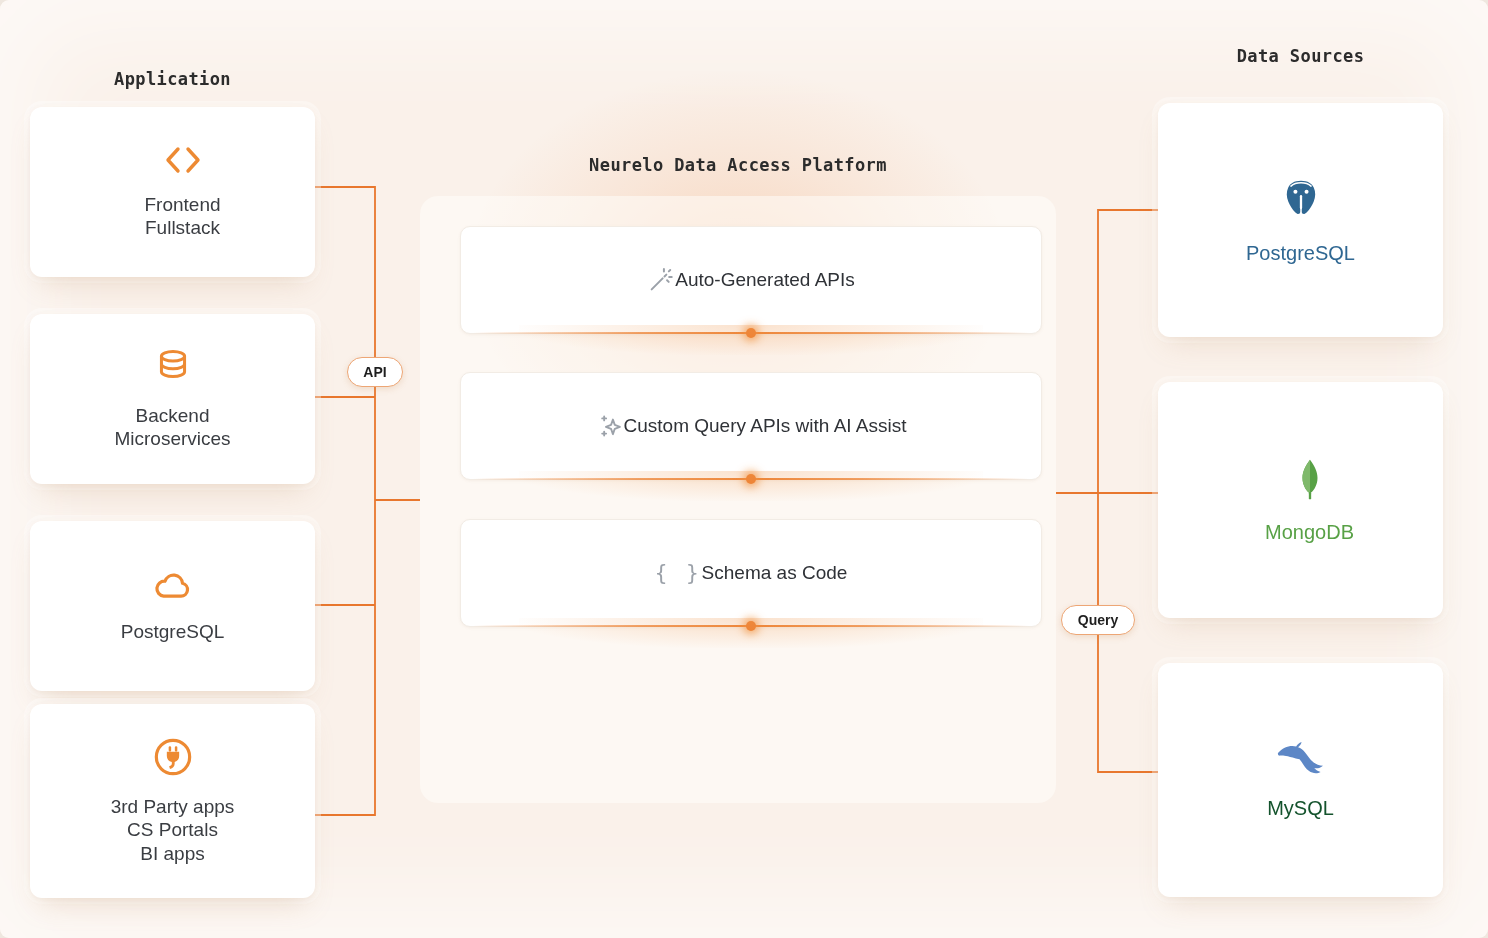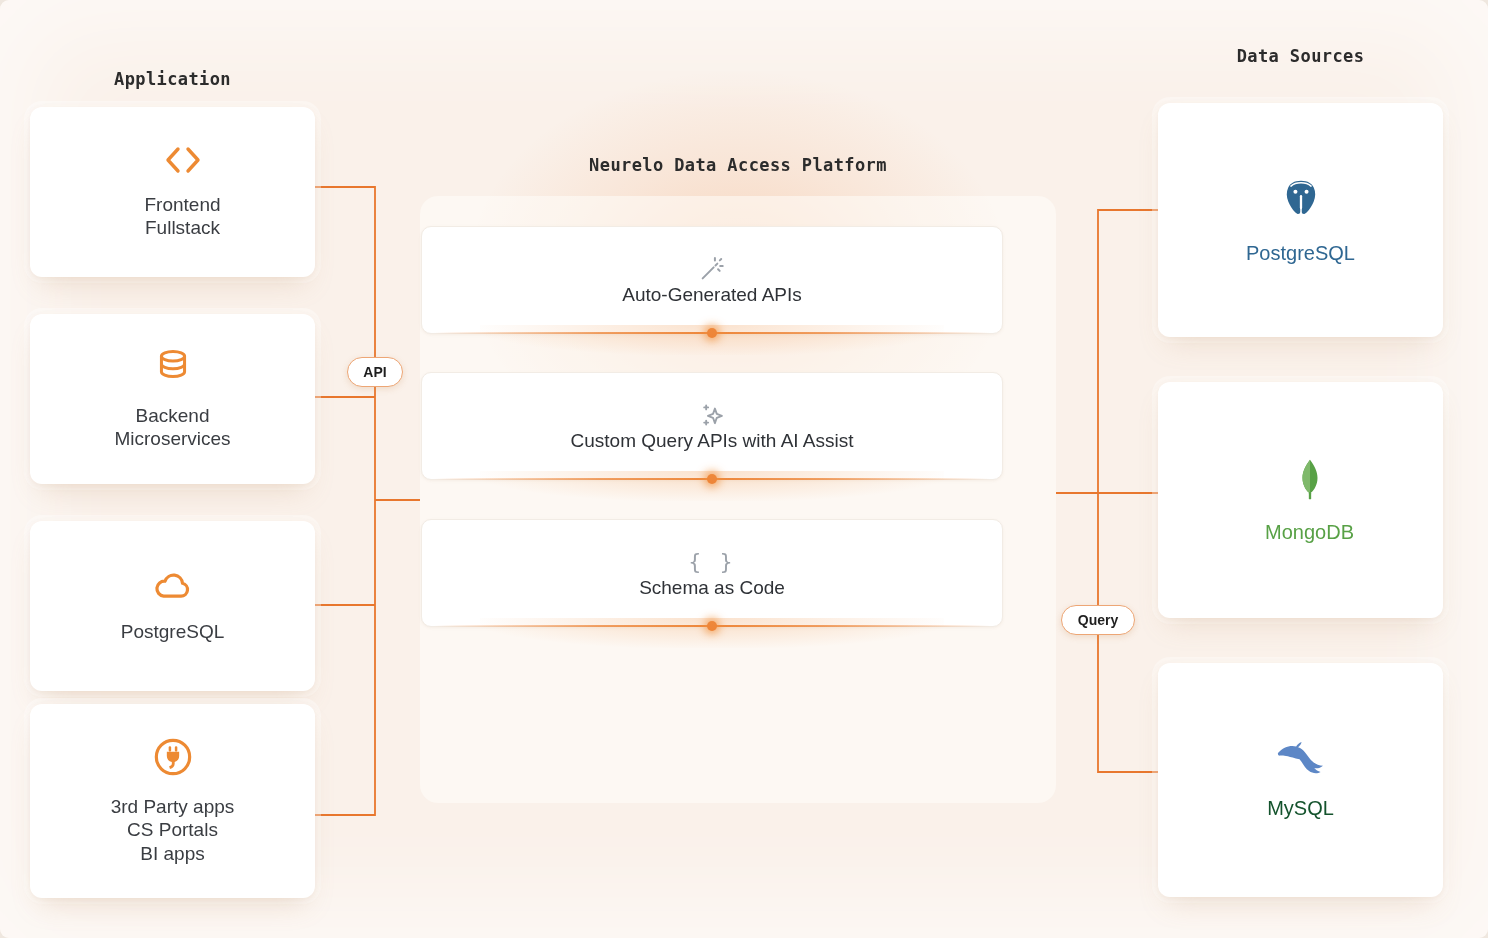--- a/index.html
+++ b/index.html
@@ -69,25 +69,25 @@
   .lbl-pg    { color: #2F6792; }
   .lbl-mongo { color: #58A146; }
   .lbl-mysql { color: #14532d; }
 
   
   .panel {
     position: absolute; z-index: 1; left: 420px; top: 196px; width: 636px; height: 607px;
     background: rgba(255,253,250,0.55); border-radius: 18px;
   }
   .feature {
-    position: absolute; z-index: 2; left: 421px; width: 582px; height: 108px;
+    position: absolute; z-index: 2; left: 460px; width: 582px; height: 108px;
     background: #ffffff; border-radius: 10px;
     border: 1px solid #f2ece5;
     box-shadow: 0 1px 3px rgba(180,150,120,0.10);
-    display: flex; flex-direction: column; align-items: center; justify-content: center;
+    display: flex; flex-direction: row; align-items: center; justify-content: center;
   }
   .feature .label { font-size: 19px; color: #2f3237; }
   .feature .icon-box { height: 30px; display: flex; align-items: center; justify-content: center; }
   .f1 { top: 226px; } .f2 { top: 372px; } .f3 { top: 519px; } .f4 { top: 665px; }
 
   .feature .underline {
     position: absolute; left: 2%; right: 2%; bottom: -1px; height: 2px;
     background: linear-gradient(90deg, rgba(237,127,47,0) 0%, rgba(237,127,47,0.75) 30%, #ed7f2f 50%, rgba(237,127,47,0.75) 70%, rgba(237,127,47,0) 100%);
     pointer-events: none;
   }

